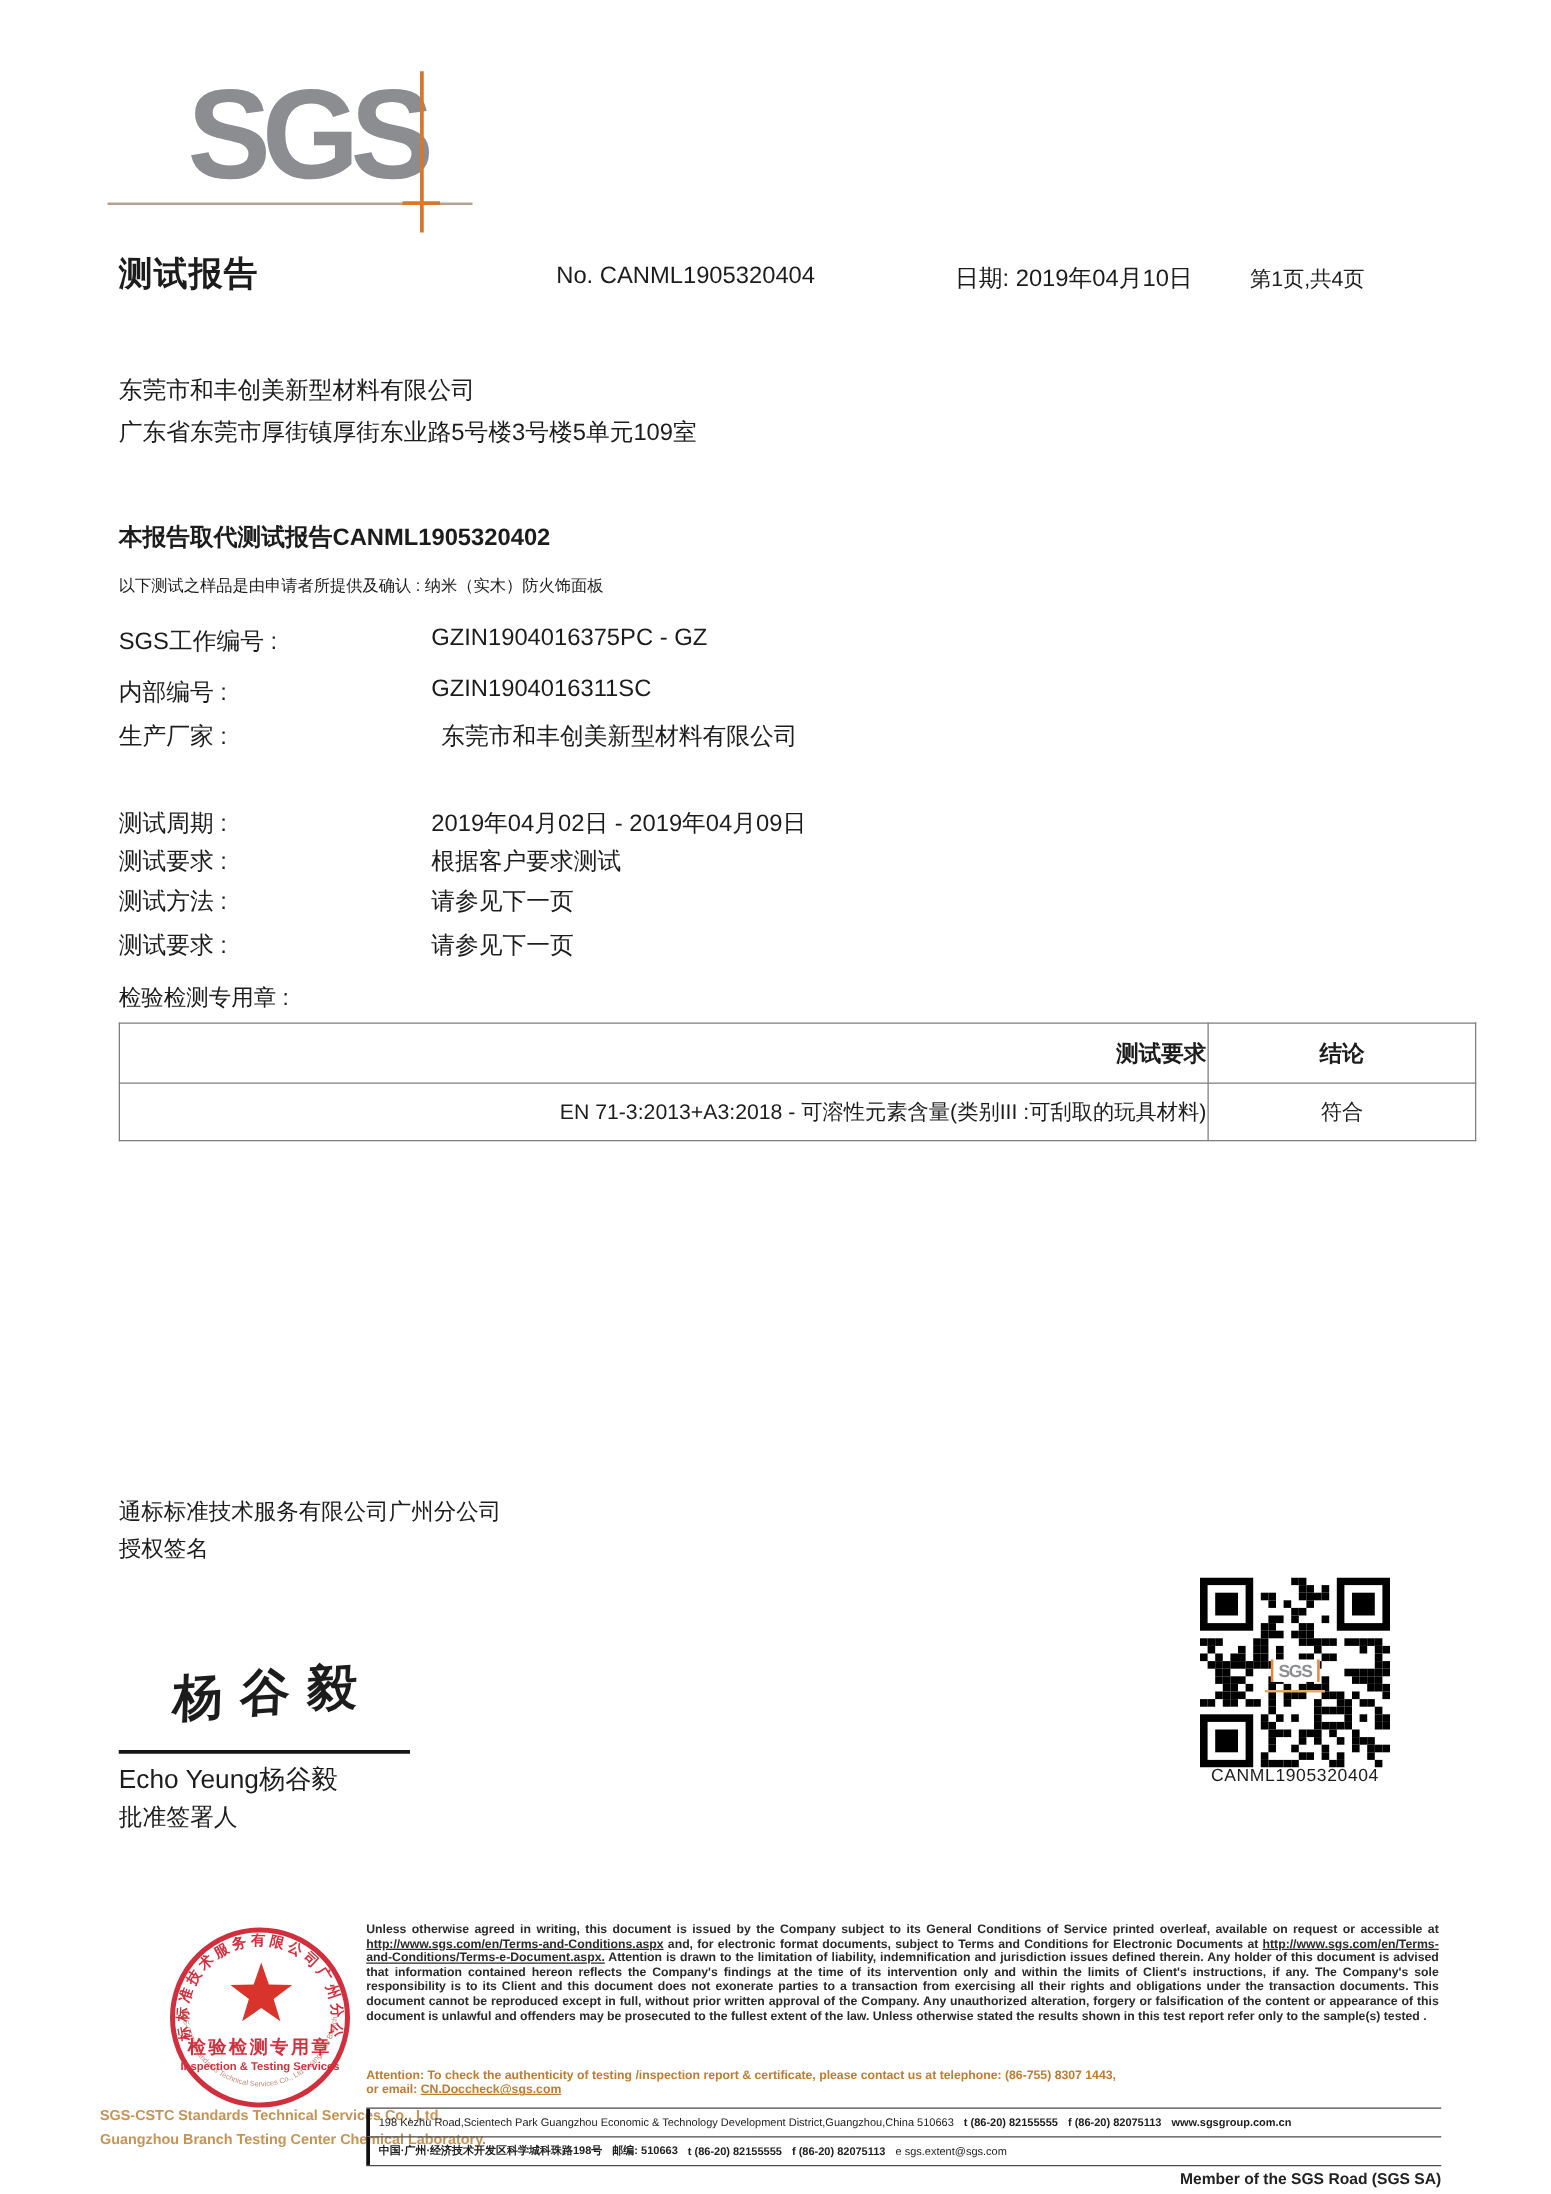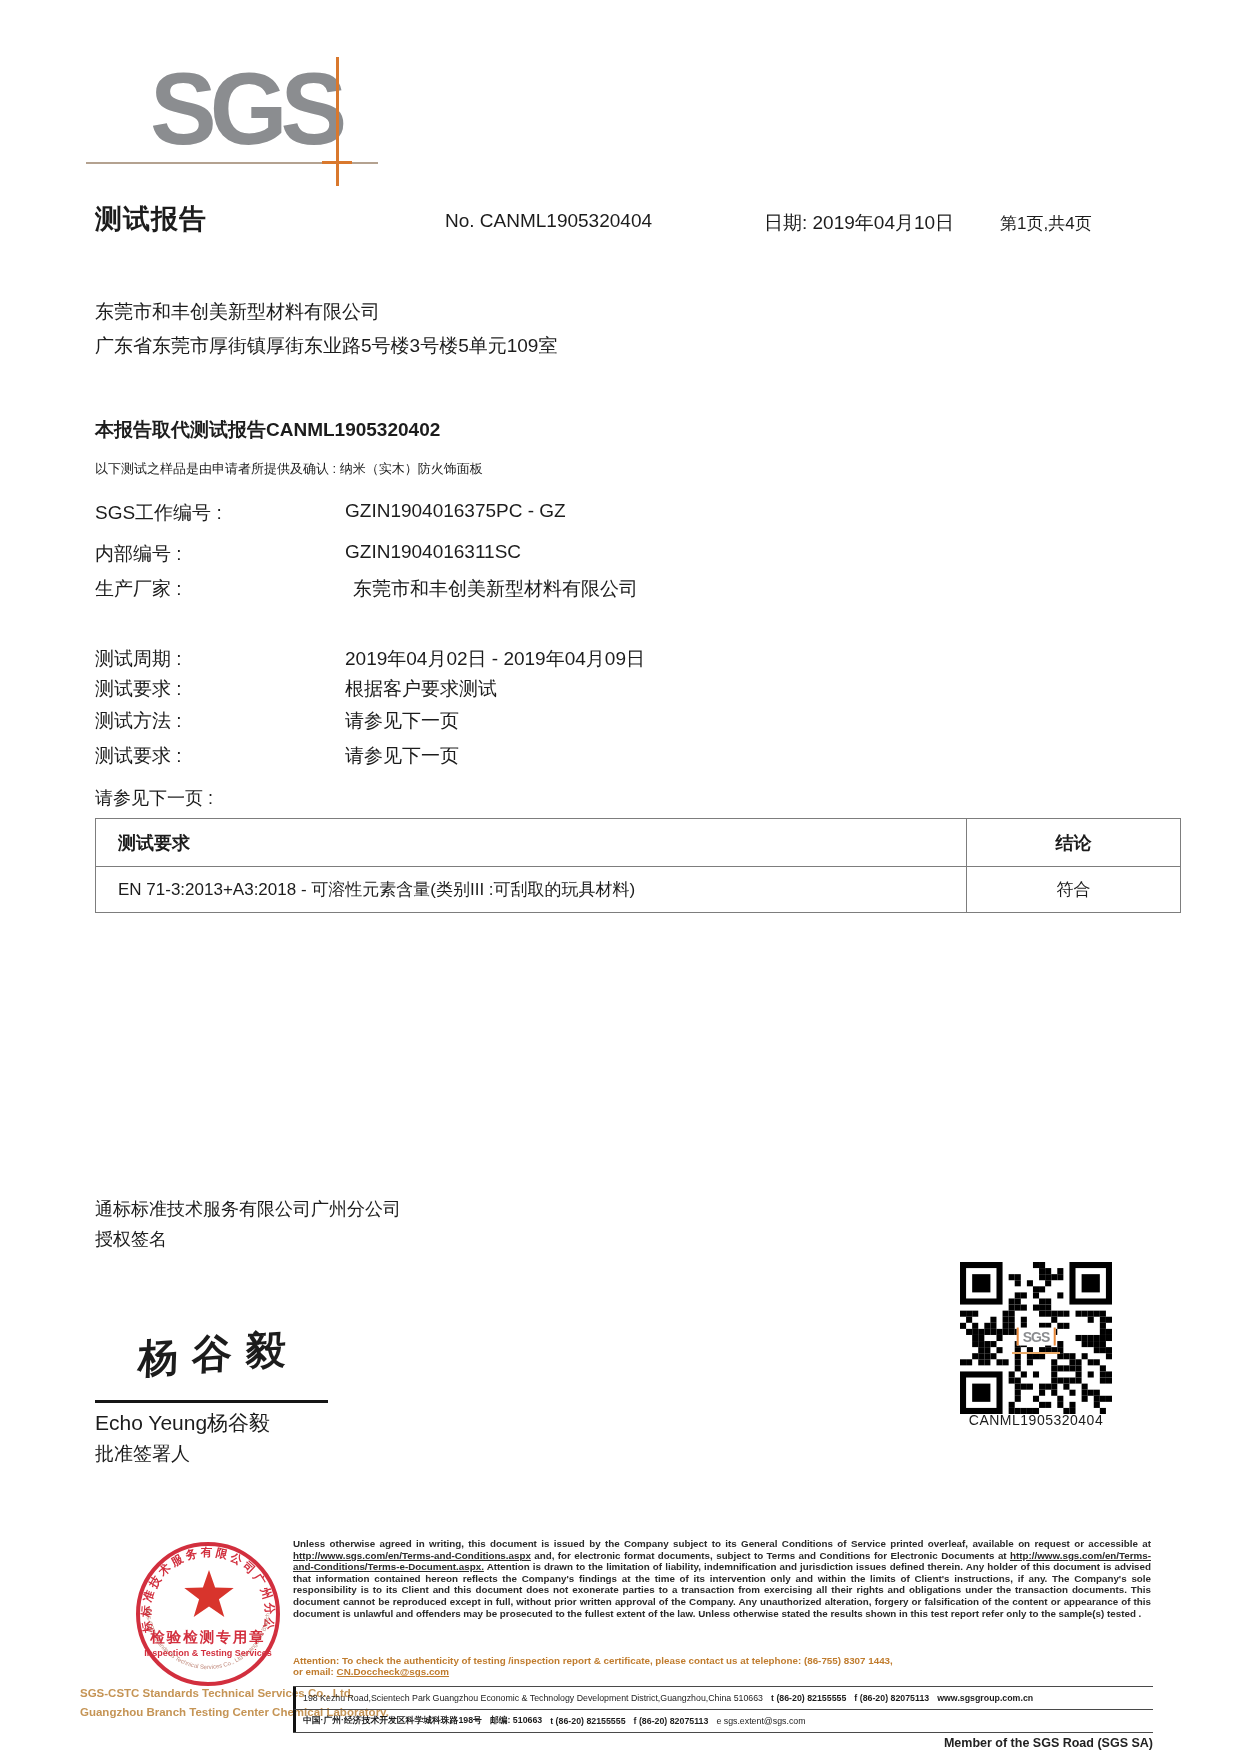--- a/index.html
+++ b/index.html
@@ -24,21 +24,21 @@
   .appl-addr{left:95px;top:333px;font-size:19px;}
   .supersede{left:95px;top:417px;font-size:19px;font-weight:bold;}
   .sample-note{left:95px;top:460px;font-size:13px;}
   .frow{left:0;width:1241px;height:26px;font-size:19px;}
   .frow .lab{position:absolute;left:95px;top:0;}
   .frow .val{position:absolute;left:345px;top:0;}
   .summary-head{left:95px;top:786px;font-size:18px;}
   
   table.result{position:absolute;left:95px;top:818px;width:1058px;border-collapse:collapse;table-layout:fixed;}
   table.result td{border:1px solid #7d7d7d;background:#fff;}
-  table.result .c1{width:847px;padding-left:22px;}
+  table.result .c1{width:847px;padding-left:22px;text-align:right;}
   table.result .c2{width:211px;text-align:center;}
   table.result .hrow td{height:45px;font-size:18px;font-weight:bold;}
   table.result .drow td{height:43px;font-size:17px;}
   
   .sig-company{left:95px;top:1197px;font-size:18px;}
   .sig-auth{left:95px;top:1227px;font-size:18px;}
   .sig-hand{left:138px;top:1326px;font-size:40px;font-weight:bold;letter-spacing:14px;
     transform:rotate(-4deg) skewX(-6deg);font-family:"DejaVu Serif","Liberation Serif",serif;}
   .sig-line{left:95px;top:1400px;width:233px;height:3px;background:#161616;}
   .sig-name{left:95px;top:1409px;font-size:21px;}
@@ -112,21 +112,21 @@
   </div>
   <div class="abs frow" style="top:708px">
     <span class="lab">测试方法 :</span>
     <span class="val">请参见下一页</span>
   </div>
   <div class="abs frow" style="top:743px">
     <span class="lab">测试要求 :</span>
     <span class="val">请参见下一页</span>
   </div>
 
-  <div class="abs summary-head">请参见下一页 :</div>
+  <div class="abs summary-head">检验检测专用章 :</div>
   <table class="result">
     <tbody>
         <tr class="hrow">
       <td class="c1">测试要求</td>
       <td class="c2">结论</td>
     </tr>
     <tr class="drow">
       <td class="c1">EN 71-3:2013+A3:2018 - 可溶性元素含量(类别III :可刮取的玩具材料)</td>
       <td class="c2">符合</td>
     </tr>

